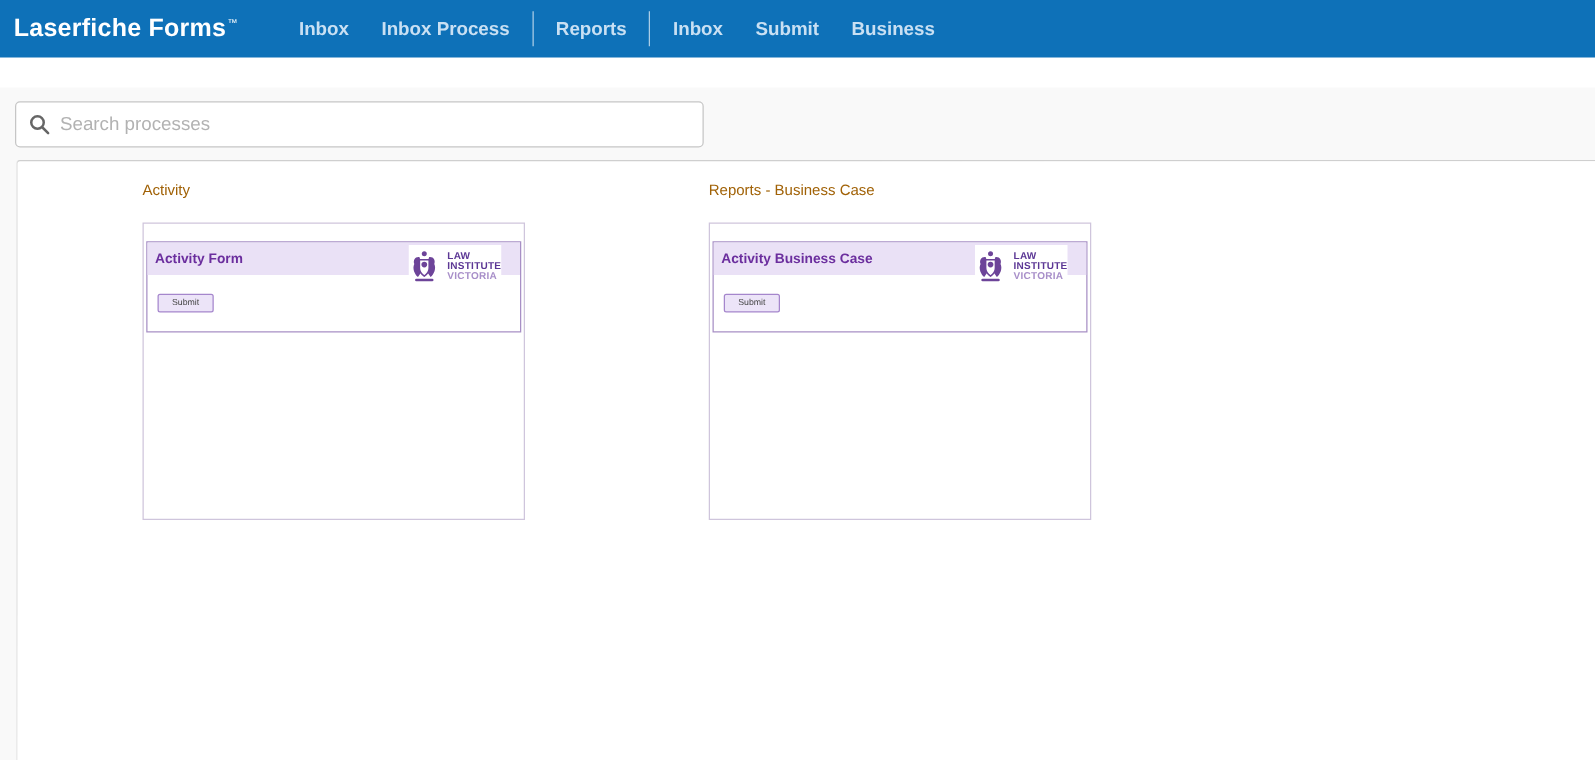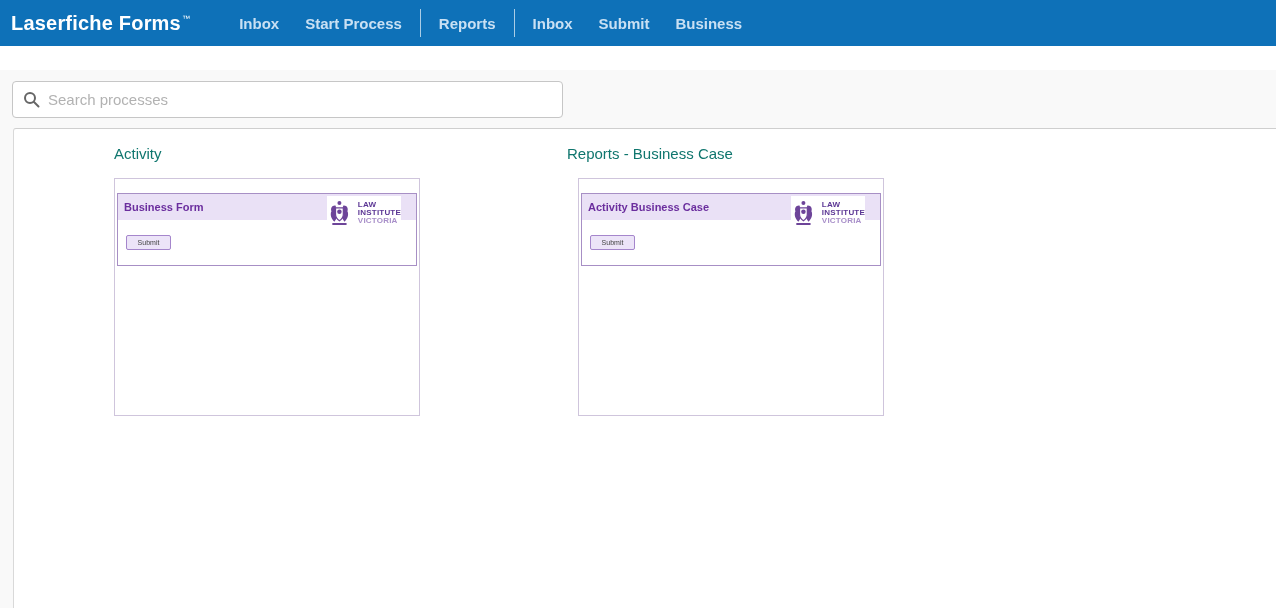--- a/index.html
+++ b/index.html
@@ -24,28 +24,28 @@
   .search-input { border: none; outline: none; flex: 1; margin-left: 8px; font-size: 15px;
     color: #444; background: transparent; font-family: inherit; }
   .search-input::placeholder { color: #b2b2b2; }
 
   
   .content-wrap { position: relative; height: 504px; background: #f9f9f9; }
   .content-panel { position: absolute; left: 13px; top: 0; right: 0; bottom: 0;
     background: #ffffff; border-left: 1px solid #d9d9d9; border-top: 1px solid #cfcfcf;
     border-top-left-radius: 3px; }
 
-  .process-name { position: absolute; top: 16px; font-size: 15px; color: #0f766e; cursor: pointer; }
+  .process-name { position: absolute; top: 16px; font-size: 12px; color: #a16207; cursor: pointer; }
   .process-name.p0 { left: 100px; }
   .process-name.p1 { left: 553px; }
 
   .process-card { position: absolute; top: 49px; width: 306px; height: 238px;
     background: #fff; border: 1px solid #cfc5dc; cursor: pointer; overflow: hidden; }
   .process-card.p0 { left: 100px; }
-  .process-card.p1 { left: 553px; margin-left: 11px; }
+  .process-card.p1 { left: 553px; }
 
   
   .form-preview { position: absolute; left: 2px; right: 2px; top: 14px; height: 73px;
     border: 1px solid #a78fc5; background: #fff; }
   .form-band { position: absolute; left: 0; right: 0; top: 0; height: 26px; background: #eae1f6; }
   .form-title { position: absolute; left: 6px; top: 7px; font-size: 11px; font-weight: 700; color: #6b2e9e; }
   .logo-box { position: absolute; right: 15px; top: 2px; width: 74px; height: 33px; background: #fff;
     display: flex; align-items: center; gap: 8px; padding-left: 2px; }
   .logo-text { display: flex; flex-direction: column; line-height: 8px; }
   .logo-text .l1, .logo-text .l2 { font-size: 8px; font-weight: 700; color: #5c3795; letter-spacing: .2px; }
@@ -54,21 +54,21 @@
     background: #ece4f8; border: 1px solid #a586cc; border-radius: 2px;
     font-size: 7px; color: #444; display: flex; align-items: center; justify-content: center; }
 </style>
 </head>
 <body>
 
 <div class="topbar">
   <div class="brand"><span>Laserfiche Forms</span><sup>™</sup></div>
   <div class="nav">
     <div class="nav-item">Inbox</div>
-    <div class="nav-item">Start Process</div>
+    <div class="nav-item">Inbox Process</div>
     <div class="nav-divider"></div>
     <div class="nav-item">Reports</div>
     <div class="nav-divider"></div>
     <div class="nav-item">Inbox</div>
     <div class="nav-item">Submit</div>
     <div class="nav-item">Business</div>
   </div>
 </div>
 
 <div class="search-band">
@@ -81,21 +81,21 @@
   </div>
 </div>
 
 <div class="content-wrap">
   <div class="content-panel">
 
     <div class="process-name p0">Activity</div>
     <div class="process-card p0">
       <div class="form-preview">
         <div class="form-band"></div>
-        <div class="form-title">Business Form</div>
+        <div class="form-title">Activity Form</div>
         <div class="logo-box">
           <svg width="21" height="26" viewBox="0 0 24 29">
             <g fill="#6d4499">
               <circle cx="12" cy="3" r="2.3"></circle>
               <path d="M7.5 6 C3.5 5.5 1.5 9 2.8 12.5 C0.8 16.5 3 22 6.2 24.5 L9.2 20 L8.5 9 Z"></path>
               <path d="M16.5 6 C20.5 5.5 22.5 9 21.2 12.5 C23.2 16.5 21 22 17.8 24.5 L14.8 20 L15.5 9 Z"></path>
               <path d="M7.5 8.5 h9 v7.5 c0 4.2 -2.8 6.3 -4.5 7.5 c-1.7 -1.2 -4.5 -3.3 -4.5 -7.5 Z" fill="#fff" stroke="#6d4499" stroke-width="1.4"></path>
               <circle cx="12" cy="13" r="2.6"></circle>
               <rect x="3.5" y="26" width="17" height="2.4" rx="1.2"></rect>
             </g>

